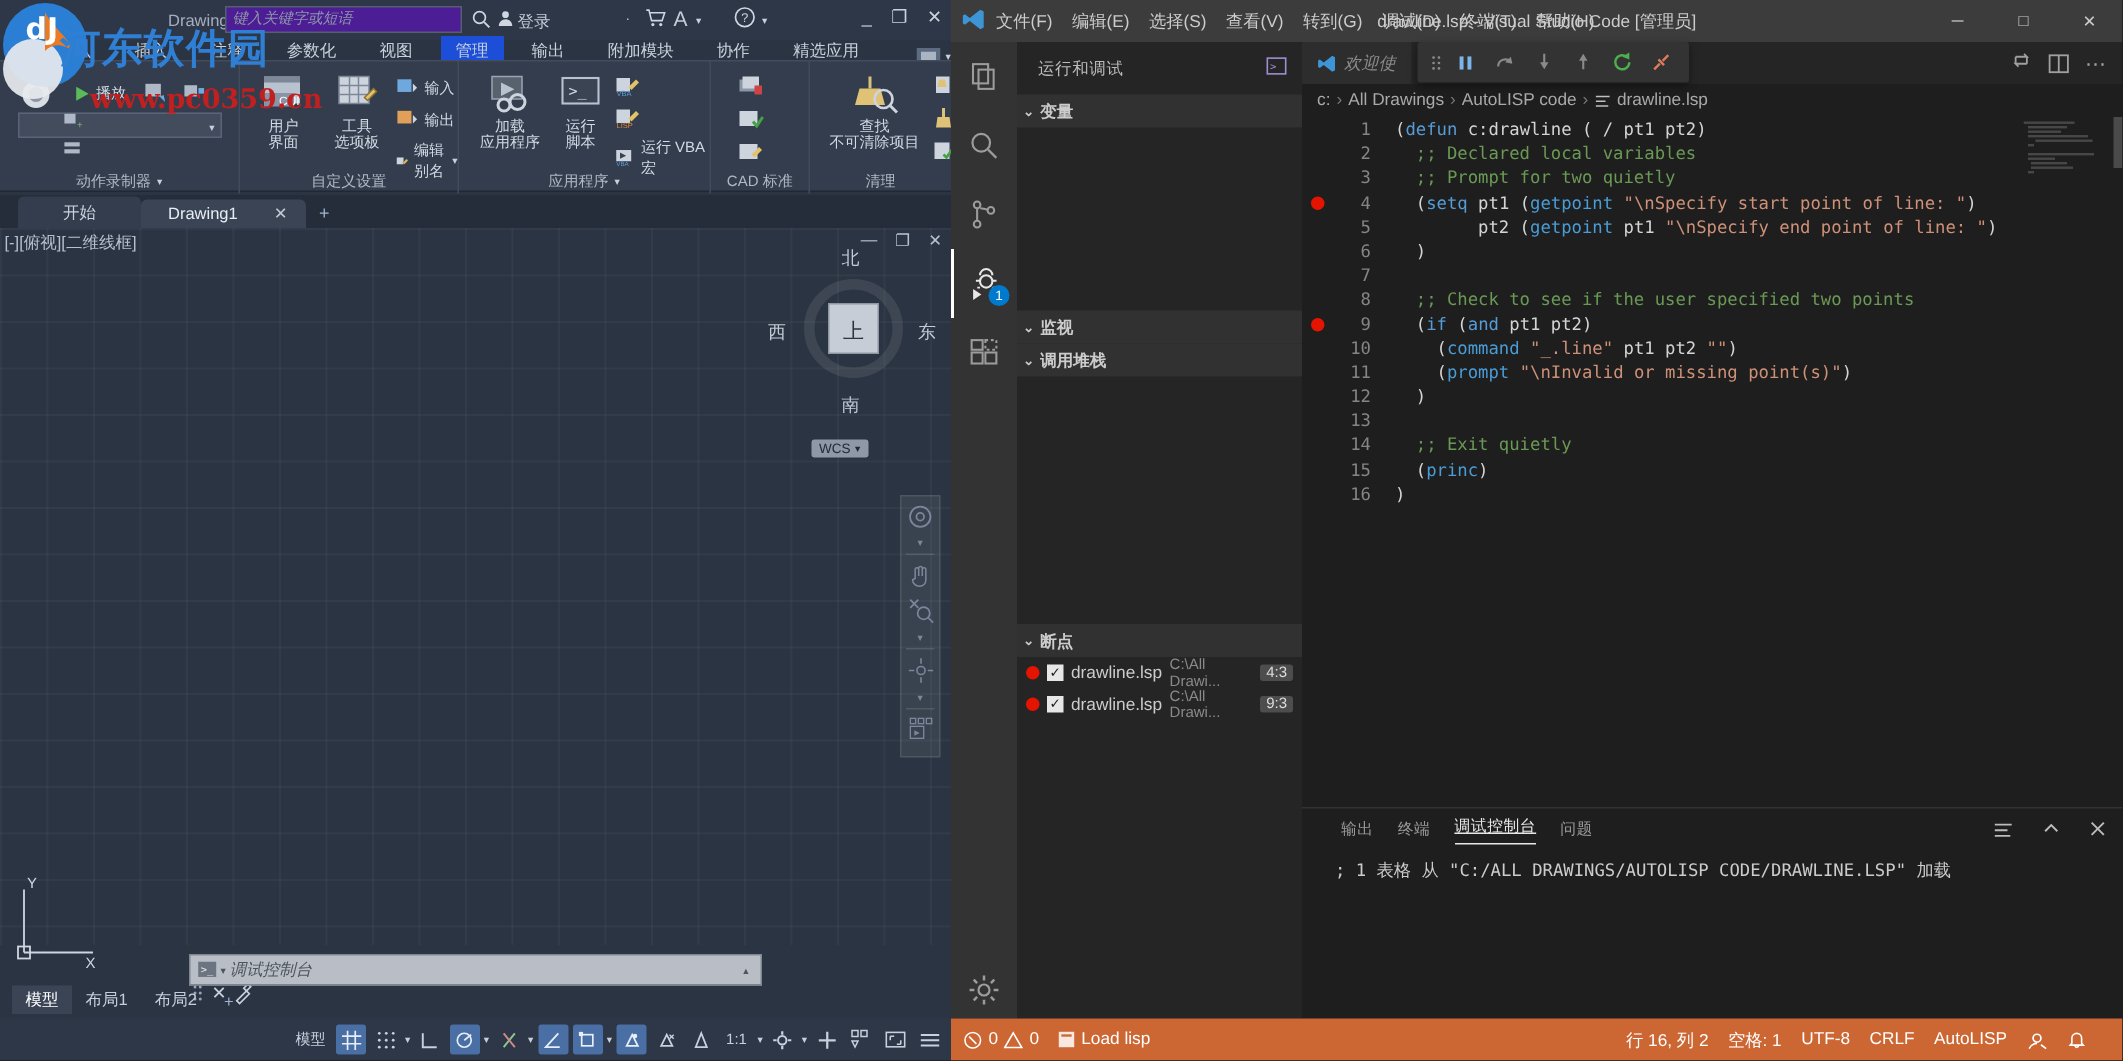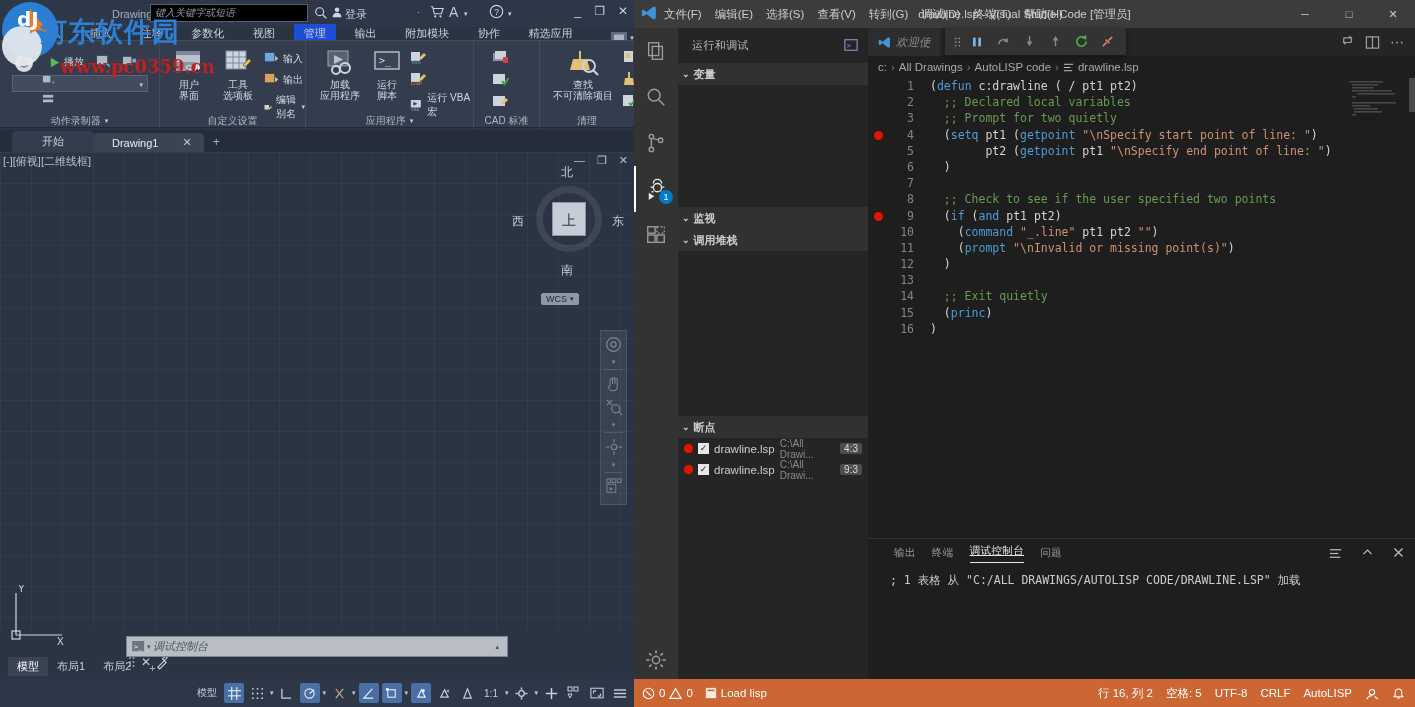--- a/index.html
+++ b/index.html
@@ -9,21 +9,21 @@
 
   
   #acad { position:absolute; left:0; top:0; width:634px; height:707px;
           background:#2b3442; color:#d6dde8; font-size:11px; overflow:hidden; }
 
   .acad-title { position:absolute; left:0; top:0; width:634px; height:27px;
                 background:#2d3747; display:flex; align-items:center; }
   .qat { display:flex; align-items:center; gap:6px; padding-left:112px; }
   .qat-title { color:#b9c3d2; font-size:11px; opacity:.85; white-space:nowrap;}
   .searchbox { position:absolute; left:150px; top:4px; width:158px; height:18px;
-               background:#000000; border:1px solid #555f70;font-family:Liberation Serif, serif; }
+               background:#4c1d95; border:1px solid #555f70;font-family:Liberation Serif, serif; }
   .searchbox span { color:#8d97a8; font-size:10px; font-style:italic;
                     padding-left:4px; line-height:16px; display:block; }
   .ti { position:absolute; color:#c3cbd8; font-size:11px; }
   .winbtns { position:absolute; right:6px; top:4px; display:flex; gap:13px;
              color:#c9d1dd; font-size:12px; }
   .winbtns span { cursor:default; line-height:14px; }
 
   .acad-tabs { position:absolute; left:0; top:24px; height:19px; width:634px;
                display:flex; align-items:flex-end; padding-left:40px; gap:0px;justify-content:space-between;}
   .acad-tab { color:#c8d0dc; font-size:11px; padding:2px 10px; }
@@ -171,21 +171,21 @@
   .p-tab.on { color:#e7e7e7; border-bottom:1px solid #e7e7e7; padding-bottom:4px;text-decoration:underline;}
   .p-actions { position:absolute; right:10px; display:flex; gap:18px; color:#bbb;}
   .p-body { padding:6px 0 0 22px; font-size:11.5px; color:#cccccc;
             font-family:"DejaVu Sans Mono", monospace;}
 
   .vsc-status { position:absolute; left:0; top:679px; width:781px; height:28px;
                 background:#cc6633; color:#fff; font-size:11.5px;
                 display:flex; align-items:center; }
   .st-l { display:flex; align-items:center; gap:12px; padding-left:8px;}
   .st-r { margin-left:auto; display:flex; align-items:center; gap:13px;
-          padding-right:10px;}
+          padding-right:24px;}
   .st-item { display:flex; align-items:center; gap:4px;}
   .bk-row { display:flex; align-items:center; gap:5px; height:21px;
             padding-left:6px; font-size:11.5px; color:#ccc;}
   .bk-dot { width:9px; height:9px; border-radius:50%; background:#e51400; flex:none;}
   .bk-cb { width:11px; height:11px; background:#e7e7e7; color:#1e1e1e;
            font-size:9px; line-height:11px; text-align:center; flex:none;}
   .bk-path { color:#8a8a8a; font-size:10px; }
   .bk-line { margin-left:auto; background:#4d4d4d; color:#ddd; font-size:10px;
              padding:0 4px; border-radius:2px; margin-right:6px;}
   .chev { font-size:9px; color:#ccc; }
@@ -1038,21 +1038,21 @@
       <span class="st-item">
         <svg width="12" height="12" viewBox="0 0 14 14">
             <rect x="1" y="1" width="12" height="12" fill="#fff" opacity=".85"></rect>
             <rect x="3" y="3" width="8" height="1.8" fill="#cc6633"></rect>
           </svg>
         <span>Load lisp</span>
       </span>
     </div>
     <div class="st-r">
       <span>行 16, 列 2</span>
-      <span>空格: 5</span>
+      <span>空格: 1</span>
       <span>UTF-8</span>
       <span>CRLF</span>
       <span>AutoLISP</span>
       <svg width="14" height="14" viewBox="0 0 16 16">
           <circle cx="8" cy="7" r="3" fill="none" stroke="#fff" stroke-width="1.3"></circle>
           <path d="M2 15c1.5-3 4-4 6-4" fill="none" stroke="#fff" stroke-width="1.3"></path>
           <path d="M11 12l4 3" stroke="#fff" stroke-width="1.3"></path>
         </svg>
       <svg width="13" height="14" viewBox="0 0 16 16">
           <path d="M4 11V7a4 4 0 0 1 8 0v4l1.4 1.6H2.6z" fill="none" stroke="#fff" stroke-width="1.3"></path>

